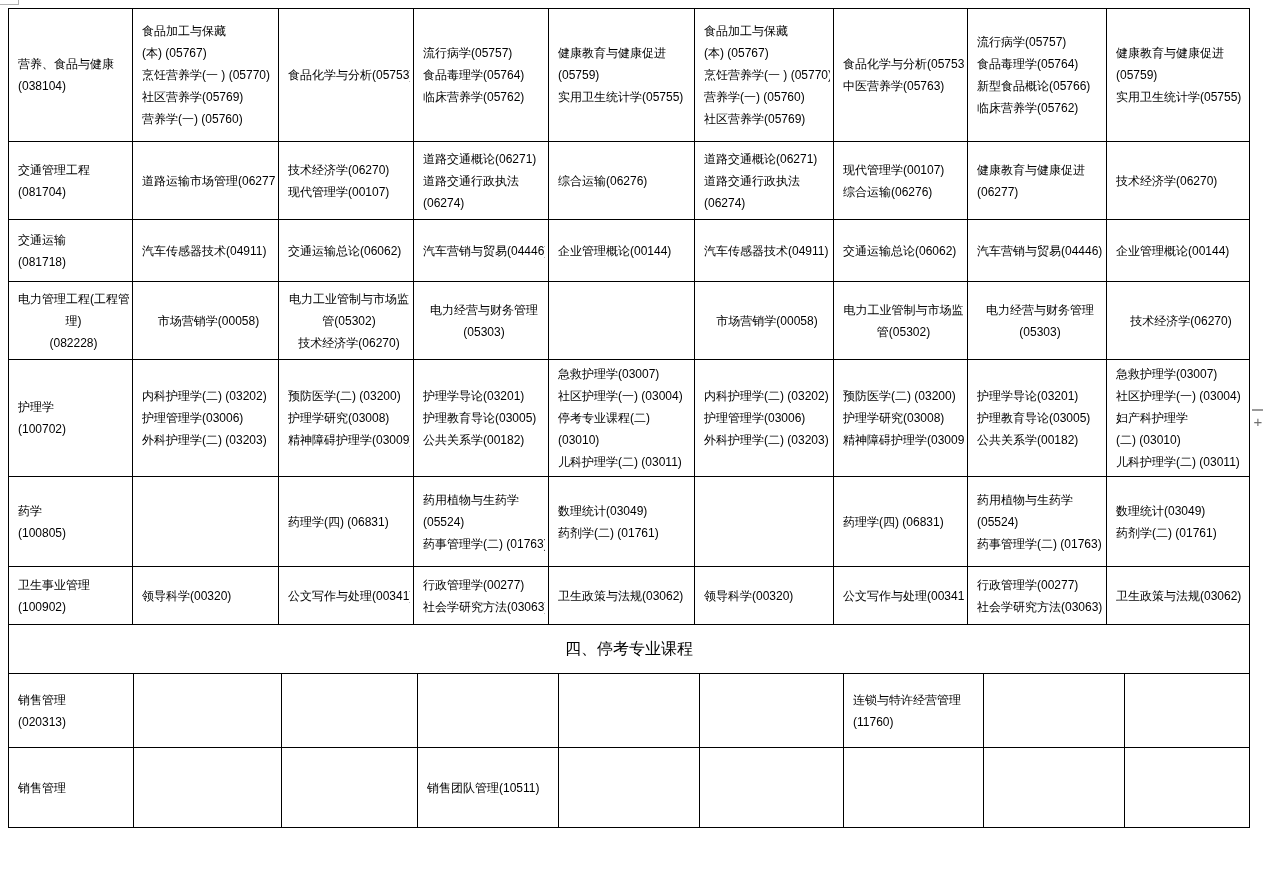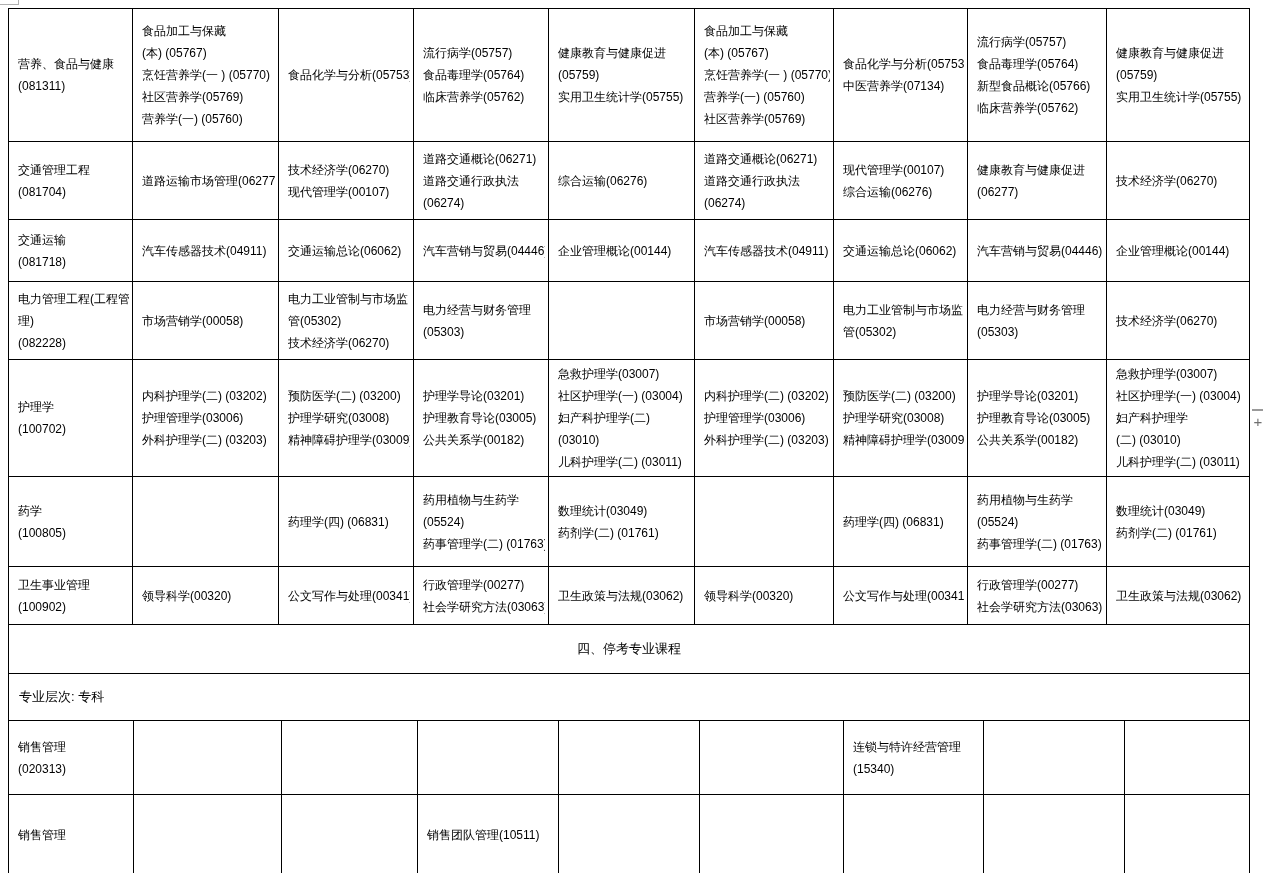--- a/index.html
+++ b/index.html
@@ -11,21 +11,21 @@
   
   #gutter-divider{position:absolute;left:1252px;top:409px;width:11px;height:0;border-top:2px solid #9a9a9a;}
   #gutter-plus{position:absolute;left:1251px;top:413px;width:14px;height:18px;
                color:#6f6f6f;font-size:15px;line-height:18px;text-align:center;}
   #tables{position:absolute;left:8px;top:8px;}
   table{border-collapse:collapse;table-layout:fixed;width:1241px;background:#fff;}
   #bottom-table{margin-top:-1px;}
   td{border:1px solid #000;vertical-align:middle;padding:3px 3px 3px 9px;overflow:hidden;}
   .line{font-size:12px;line-height:22px;white-space:nowrap;overflow:hidden;}
   td.merged{padding-left:10px;}
-  td.merged .line{font-size:13px;line-height:24px;}
+  td.merged .line{font-size:16px;line-height:24px;}
   td.center{text-align:center;padding-left:3px;}
 </style>
 </head>
 <body>
 
 <div id="page">
   <div id="handle"></div>
   <div id="tables">
     <table id="top-table">
       <colgroup>
@@ -36,21 +36,21 @@
           <col style="width: 146px;">
           <col style="width: 139px;">
           <col style="width: 134px;">
           <col style="width: 139px;">
           <col style="width: 143px;">
         </colgroup>
       <tbody id="top-body">
           <tr style="height: 133px;">
             <td>
               <div class="line">营养、食品与健康</div>
-              <div class="line">(081311)</div>
+              <div class="line">(038104)</div>
             </td>
             <td>
               <div class="line">食品加工与保藏</div>
               <div class="line">(本) (05767)</div>
               <div class="line">烹饪营养学(一 ) (05770)</div>
               <div class="line">社区营养学(05769)</div>
               <div class="line">营养学(一) (05760)</div>
             </td>
             <td>
               <div class="line">食品化学与分析(05753)</div>
@@ -67,21 +67,21 @@
             </td>
             <td>
               <div class="line">食品加工与保藏</div>
               <div class="line">(本) (05767)</div>
               <div class="line">烹饪营养学(一 ) (05770)</div>
               <div class="line">营养学(一) (05760)</div>
               <div class="line">社区营养学(05769)</div>
             </td>
             <td>
               <div class="line">食品化学与分析(05753)</div>
-              <div class="line">中医营养学(07134)</div>
+              <div class="line">中医营养学(05763)</div>
             </td>
             <td>
               <div class="line">流行病学(05757)</div>
               <div class="line">食品毒理学(05764)</div>
               <div class="line">新型食品概论(05766)</div>
               <div class="line">临床营养学(05762)</div>
             </td>
             <td>
               <div class="line">健康教育与健康促进</div>
               <div class="line">(05759)</div>
@@ -148,21 +148,21 @@
             <td>
               <div class="line">交通运输总论(06062)</div>
             </td>
             <td>
               <div class="line">汽车营销与贸易(04446)</div>
             </td>
             <td>
               <div class="line">企业管理概论(00144)</div>
             </td>
           </tr>
-          <tr style="height: 78px;">
+          <tr style="height: 78px; text-align: center;">
             <td>
               <div class="line">电力管理工程(工程管</div>
               <div class="line">理)</div>
               <div class="line">(082228)</div>
             </td>
             <td>
               <div class="line">市场营销学(00058)</div>
             </td>
             <td>
               <div class="line">电力工业管制与市场监</div>
@@ -205,21 +205,21 @@
               <div class="line">精神障碍护理学(03009)</div>
             </td>
             <td>
               <div class="line">护理学导论(03201)</div>
               <div class="line">护理教育导论(03005)</div>
               <div class="line">公共关系学(00182)</div>
             </td>
             <td>
               <div class="line">急救护理学(03007)</div>
               <div class="line">社区护理学(一) (03004)</div>
-              <div class="line">妇产科护理学(二)</div>
+              <div class="line">停考专业课程(二)</div>
               <div class="line">(03010)</div>
               <div class="line">儿科护理学(二) (03011)</div>
             </td>
             <td>
               <div class="line">内科护理学(二) (03202)</div>
               <div class="line">护理管理学(03006)</div>
               <div class="line">外科护理学(二) (03203)</div>
             </td>
             <td>
               <div class="line">预防医学(二) (03200)</div>
@@ -316,38 +316,33 @@
           <col style="width: 140px;">
           <col style="width: 141px;">
           <col style="width: 125px;">
         </colgroup>
       <tbody id="bottom-body">
           <tr style="height: 49px;">
             <td colspan="9" class="merged center">
               <div class="line">四、停考专业课程</div>
             </td>
           </tr>
-          <tr style="height: 47px;">
-            <td colspan="9" class="merged">
-              <div class="line">专业层次: 专科</div>
-            </td>
-          </tr>
           <tr style="height: 74px;">
             <td>
               <div class="line">销售管理</div>
               <div class="line">(020313)</div>
             </td>
             <td></td>
             <td></td>
             <td></td>
             <td></td>
             <td></td>
             <td>
               <div class="line">连锁与特许经营管理</div>
-              <div class="line">(15340)</div>
+              <div class="line">(11760)</div>
             </td>
             <td></td>
             <td></td>
           </tr>
           <tr style="height: 80px;">
             <td>
               <div class="line">销售管理</div>
             </td>
             <td></td>
             <td></td>

